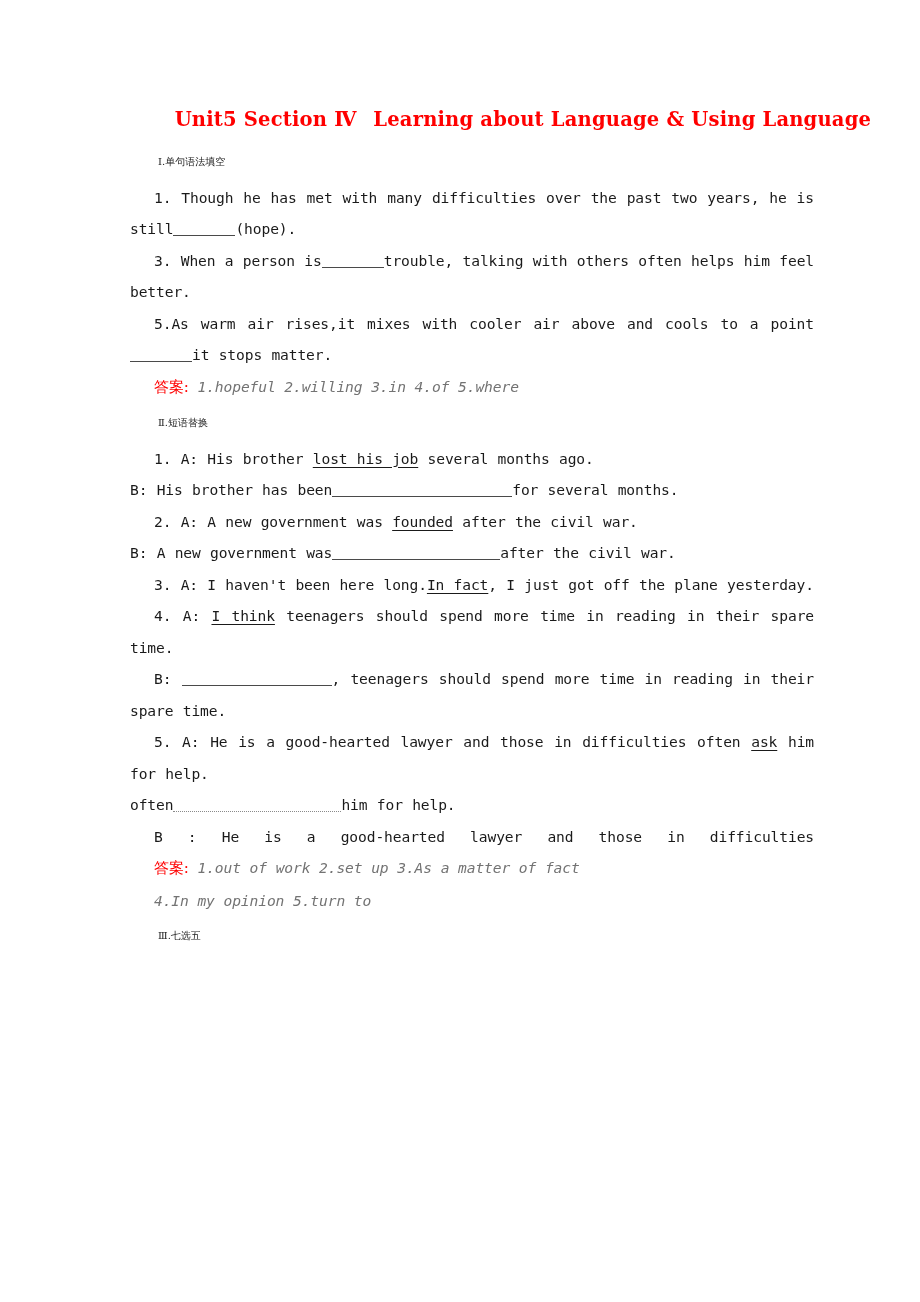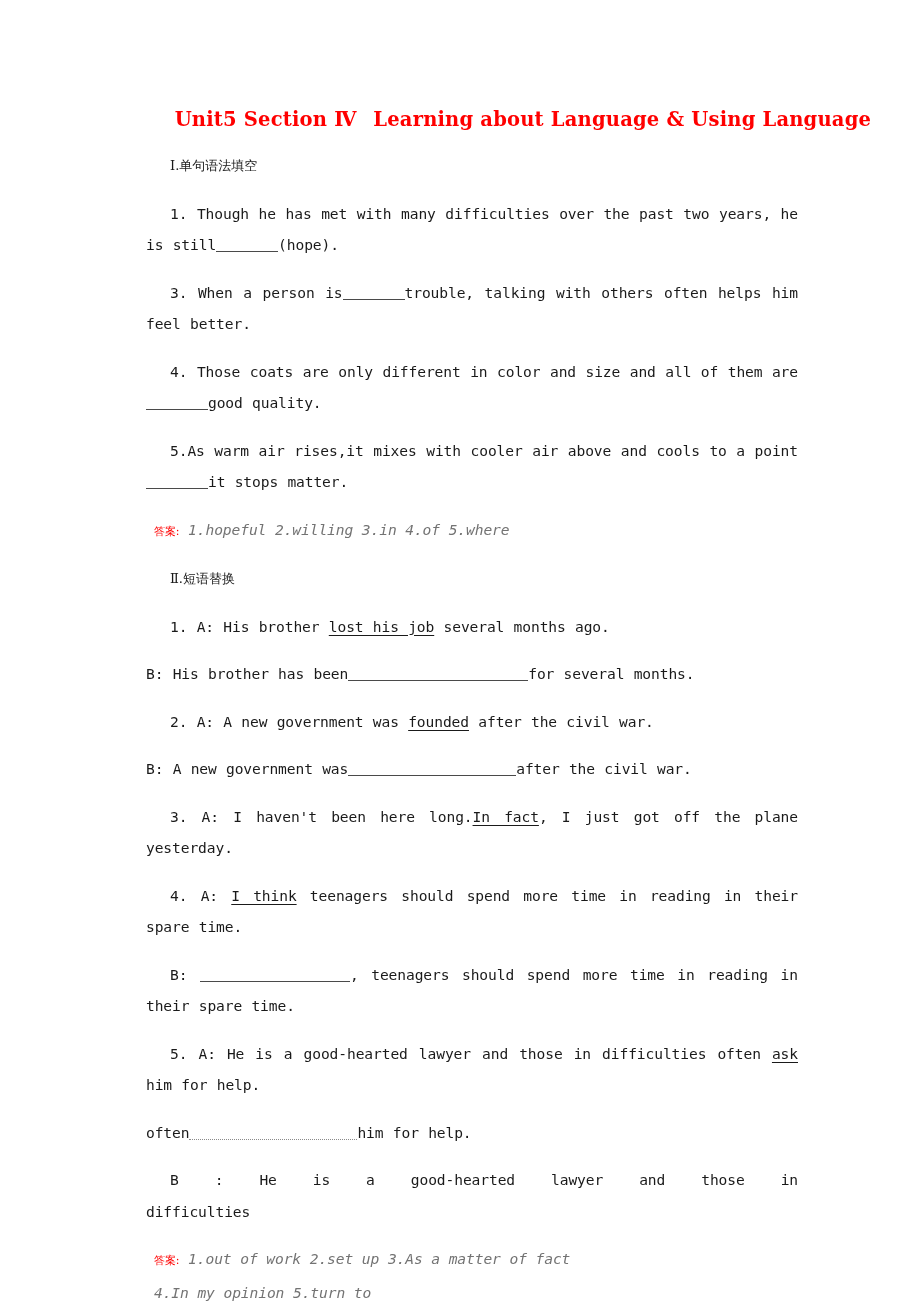--- a/index.html
+++ b/index.html
@@ -35,32 +35,32 @@
     padding-left: 48px;
     white-space: nowrap;
     transform: scaleX(0.93);
     transform-origin: left center;
   }
   .title-gap { display: inline-block; width: 18px; }
 
   
   .sec-head {
     font-family: "DejaVu Serif", "Liberation Serif", serif;
-    font-size: 13px;
+    font-size: 10px;
     line-height: 31.5px;
-    margin: 16px;
+    margin: 4px;
     padding-left: 24px;
     color: #1a1a1a;
   }
 
   
   .para {
     font-size: 14.6px;
     line-height: 31.5px;
-    margin: 16px;
+    margin: 0;
     text-align: justify;
     text-justify: inter-word;
     word-spacing: 0.6px;
     letter-spacing: -0.1px;
   }
   .para.indent { text-indent: 24px; }
   .para.force-justify {
     text-align-last: justify;
   }
   .para.wide {
@@ -71,21 +71,21 @@
   .answer {
     font-size: 14.6px;
     line-height: 31.5px;
     margin: 0;
     text-indent: 24px;
     letter-spacing: -0.1px;
   }
   .answer-label {
     color: #ff0000;
     font-family: "DejaVu Serif", "Liberation Serif", serif;
-    font-size: 11px;
+    font-size: 15px;
   }
   .answer-body { color: #737373; font-style: italic; }
 
   
   .blank {
     display: inline-block;
     border-bottom: 1px solid #4a4a4a;
     vertical-align: -2px;
     height: 13px;
   }
@@ -109,21 +109,20 @@
 
     <h1 class="doc-title"><span>Unit5 Section Ⅳ</span><span class="title-gap"></span><span>Learning about Language &amp; Using Language</span></h1>
 
     <div class="sec-head">Ⅰ.单句语法填空</div>
 
     <p class="para indent"><span>1.</span> <span>Though he has met with many difficulties over the past two years, he is still</span><span class="blank b-sm"></span><span>(hope).</span></p>
 
 
     <p class="para indent"><span>3.</span> <span>When a person is</span><span class="blank b-sm"></span><span>trouble, talking with others often helps him feel better.</span></p>
 
-    <p class="para indent"><span>4.</span> <span>Those coats are only different in color and size and all of them are</span><span class="blank b-sm"></span><span>good quality.</span></p>
 
     <p class="para indent"><span>5.</span><span>As warm air rises,it mixes with cooler air above and cools to a point</span><span class="blank b-sm"></span><span>it stops matter.</span></p>
 
     <p class="answer"><span class="answer-label">答案:</span> <span class="answer-body">1.hopeful  2.willing  3.in  4.of  5.where</span></p>
 
     <div class="sec-head">Ⅱ.短语替换</div>
 
     <p class="para indent"><span>1.</span> <span>A:</span> <span>His brother </span><span class="ul">lost his job</span><span> several months ago.</span></p>
     <p class="para"><span>B:</span> <span>His brother has been</span><span class="blank b-xxl"></span><span>for several months.</span></p>
 

